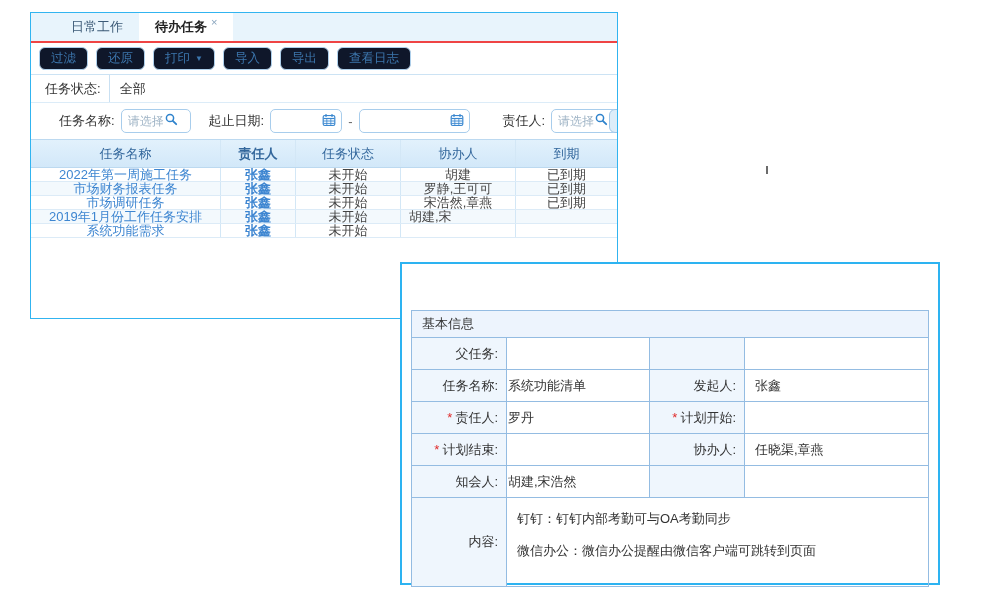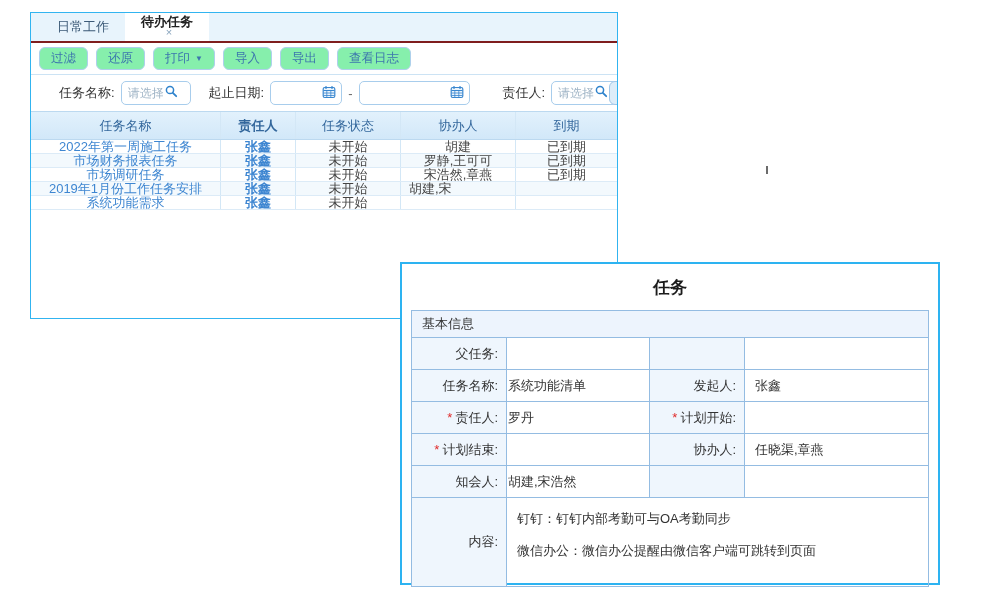--- a/index.html
+++ b/index.html
@@ -4,31 +4,31 @@
 <style>
   * { margin:0; padding:0; box-sizing:border-box; }
   html,body { width:1000px; height:600px; background:#ffffff;
     font-family:"Liberation Sans","DejaVu Sans",sans-serif; }
   .stage { position:relative; width:1000px; height:600px; background:#fff; overflow:hidden; }
 
   
   .list-window { position:absolute; left:30px; top:12px; width:588px; height:307px;
     background:#fff; border:1px solid #31b4f0; overflow:hidden; }
 
-  .tabbar { height:30px; background:#e8f4fc; border-bottom:2px solid #7f1d1d;
-    display:flex; align-items:stretch; padding-left:10px; }
+  .tabbar { height:30px; background:#e8f4fc; border-bottom:2px solid #ef4444;
+    display:flex; align-items:stretch; padding-left:24px; }
   .tab { display:flex; align-items:center; padding:0 16px; font-size:13px;
     color:#3c5a77; cursor:pointer; position:relative; }
-  .tab.active { background:#ffffff; color:#222; font-weight:bold;flex-direction:column; }
+  .tab.active { background:#ffffff; color:#222; font-weight:bold; }
   .tab-close { font-size:11px; color:#88a4bd; margin-left:4px; position:relative; top:-5px; font-weight:normal; }
 
   .toolbar { height:32px; background:#fff; border-bottom:1px solid #cce3f4;
     display:flex; align-items:center; padding:0 8px; }
   .tbtn { height:23px; display:inline-flex; align-items:center; padding:0 11px;
-    background:#86efac; border:1px solid #aed0ec; border-radius:6px;
+    background:#0f172a; border:1px solid #aed0ec; border-radius:6px;
     color:#3c76ad; font-size:12.5px; margin-right:8px; cursor:pointer; white-space:nowrap; }
   .tbtn .caret { font-size:8px; margin-left:5px; color:#3c76ad; }
 
   .filter-row1 { height:28px; display:flex; align-items:center;
     border-bottom:1px solid #dcecf8; font-size:13px; color:#333; }
   .filter-row1 .flabel { padding:0 8px 0 14px; white-space:nowrap; }
   .filter-row1 .fvalue { flex:1; border-left:1px solid #c9e0f2; padding-left:10px;
     height:100%; display:flex; align-items:center; color:#333; cursor:pointer; }
 
   .filter-row2 { height:36px; display:flex; align-items:center; font-size:13px; color:#333; padding-left:28px; position:relative; }
@@ -112,20 +112,26 @@
         <span>导入</span>
       </div>
       <div class="tbtn">
         <span>导出</span>
       </div>
       <div class="tbtn">
         <span>查看日志</span>
       </div>
     </div>
 
+    <div class="filter-row1">
+      <span class="flabel">任务状态:</span>
+      <div class="fvalue">
+        <span>全部</span>
+      </div>
+    </div>
 
     <div class="filter-row2">
       <span class="flabel2">任务名称:</span>
       <div class="pick-input" style="width:70px;">
         <span class="ph">请选择</span>
         <span class="icon-svg">
           <svg width="15" height="15" viewBox="0 0 15 15">
               <circle cx="6" cy="6" r="3.6" fill="none" stroke="#2f83cc" stroke-width="1.5"></circle>
               <line x1="8.8" y1="8.8" x2="12.2" y2="12.2" stroke="#2f83cc" stroke-width="1.8" stroke-linecap="round"></line>
             </svg>
@@ -221,21 +227,20 @@
         <div class="lcell c3 cell-text">未开始</div>
         <div class="lcell c4 cell-text"></div>
         <div class="lcell c5 cell-text"></div>
       </div>
     </div>
   </div>
 
   <div class="stray-mark"></div>
 
   <div class="detail-window">
-    <div class="dtitle">任务</div>
 
     <div class="dform">
       <div class="dsection">基本信息</div>
 
       <div class="drow">
         <div class="dlabel">父任务:</div>
         <div class="dvalue"></div>
         <div class="dlabel"></div>
         <div class="dvalue2"></div>
       </div>

